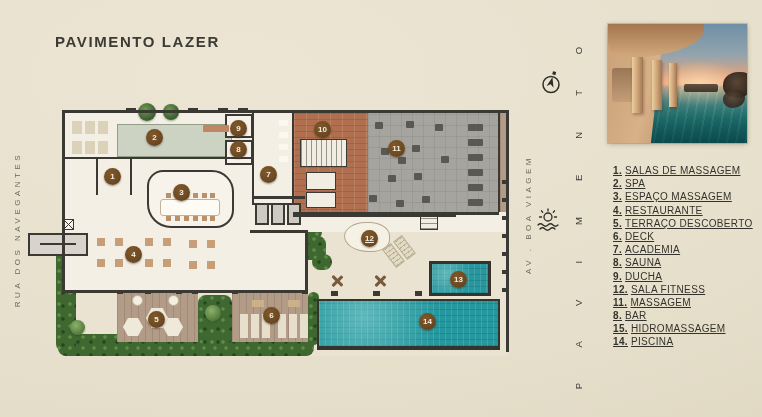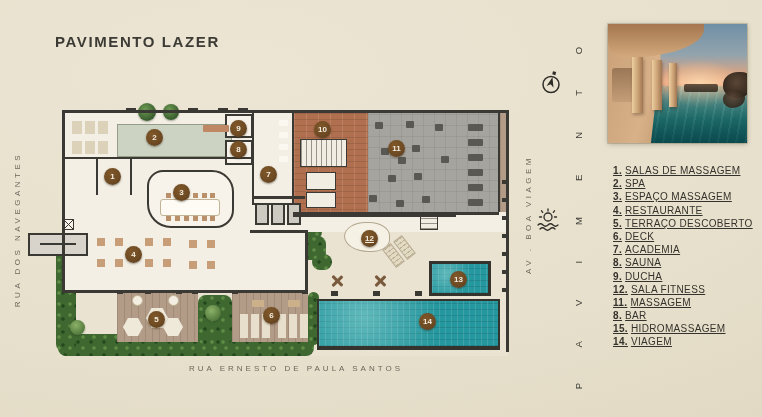--- a/index.html
+++ b/index.html
@@ -119,21 +119,20 @@
     color:#f4eee1;font-size:8px;font-weight:700;box-shadow:0 1px 2px rgba(40,30,15,.45);z-index:30;}
 </style>
 </head>
 <body>
 
 <div class="stage">
 
   <div class="abs title">PAVIMENTO LAZER</div>
   <div class="abs v-label" style="left:-68px;top:224px;width:170px;">RUA DOS NAVEGANTES</div>
   <div class="abs v-label" style="left:453px;top:209px;width:150px;">AV . BOA VIAGEM</div>
-  <div class="abs street-bottom">RUA ERNESTO DE PAULA SANTOS</div>
   <div class="abs floor-word">PAVIMENTO</div>
 
   <div class="abs" style="left:538px;top:70px;">
     <svg width="26" height="26" viewBox="0 0 26 26">
       <circle cx="13" cy="14.5" r="8" fill="none" stroke="#2f2d28" stroke-width="1.5"></circle>
       <path d="M13 7 L16.6 17 L13 14.2 L9.4 17 Z" fill="#2f2d28" transform="rotate(14 13 13)"></path>
       <rect x="14.6" y="1.6" width="3.2" height="3.2" fill="#2f2d28" transform="rotate(14 16.2 3.2)"></rect>
     </svg>
   </div>
 
@@ -172,21 +171,21 @@
     <div class="lg-item"><span class="lg-num">4.</span><span>RESTAURANTE</span></div>
     <div class="lg-item"><span class="lg-num">5.</span><span>TERRAÇO DESCOBERTO</span></div>
     <div class="lg-item"><span class="lg-num">6.</span><span>DECK</span></div>
     <div class="lg-item"><span class="lg-num">7.</span><span>ACADEMIA</span></div>
     <div class="lg-item"><span class="lg-num">8.</span><span>SAUNA</span></div>
     <div class="lg-item"><span class="lg-num">9.</span><span>DUCHA</span></div>
     <div class="lg-item"><span class="lg-num">12.</span><span>SALA FITNESS</span></div>
     <div class="lg-item"><span class="lg-num">11.</span><span>MASSAGEM</span></div>
     <div class="lg-item"><span class="lg-num">8.</span><span>BAR</span></div>
     <div class="lg-item"><span class="lg-num">15.</span><span>HIDROMASSAGEM</span></div>
-    <div class="lg-item"><span class="lg-num">14.</span><span>VIAGEM</span></div>
+    <div class="lg-item"><span class="lg-num">14.</span><span>PISCINA</span></div>
   </div>
 
   <div class="abs" style="inset:0;">
 
     <div class="abs terrace"></div>
     <div class="abs hedge" style="left:58px;top:334px;width:256px;height:22px;"></div>
     <div class="abs hedge" style="left:56px;top:246px;width:20px;height:106px;"></div>
     <div class="abs hedge" style="left:198px;top:295px;width:34px;height:50px;"></div>
     <div class="abs hedge" style="left:308px;top:292px;width:11px;height:53px;"></div>
     <div class="abs hedge" style="left:452px;top:212px;width:47px;height:12px;border-radius:3px;"></div>

